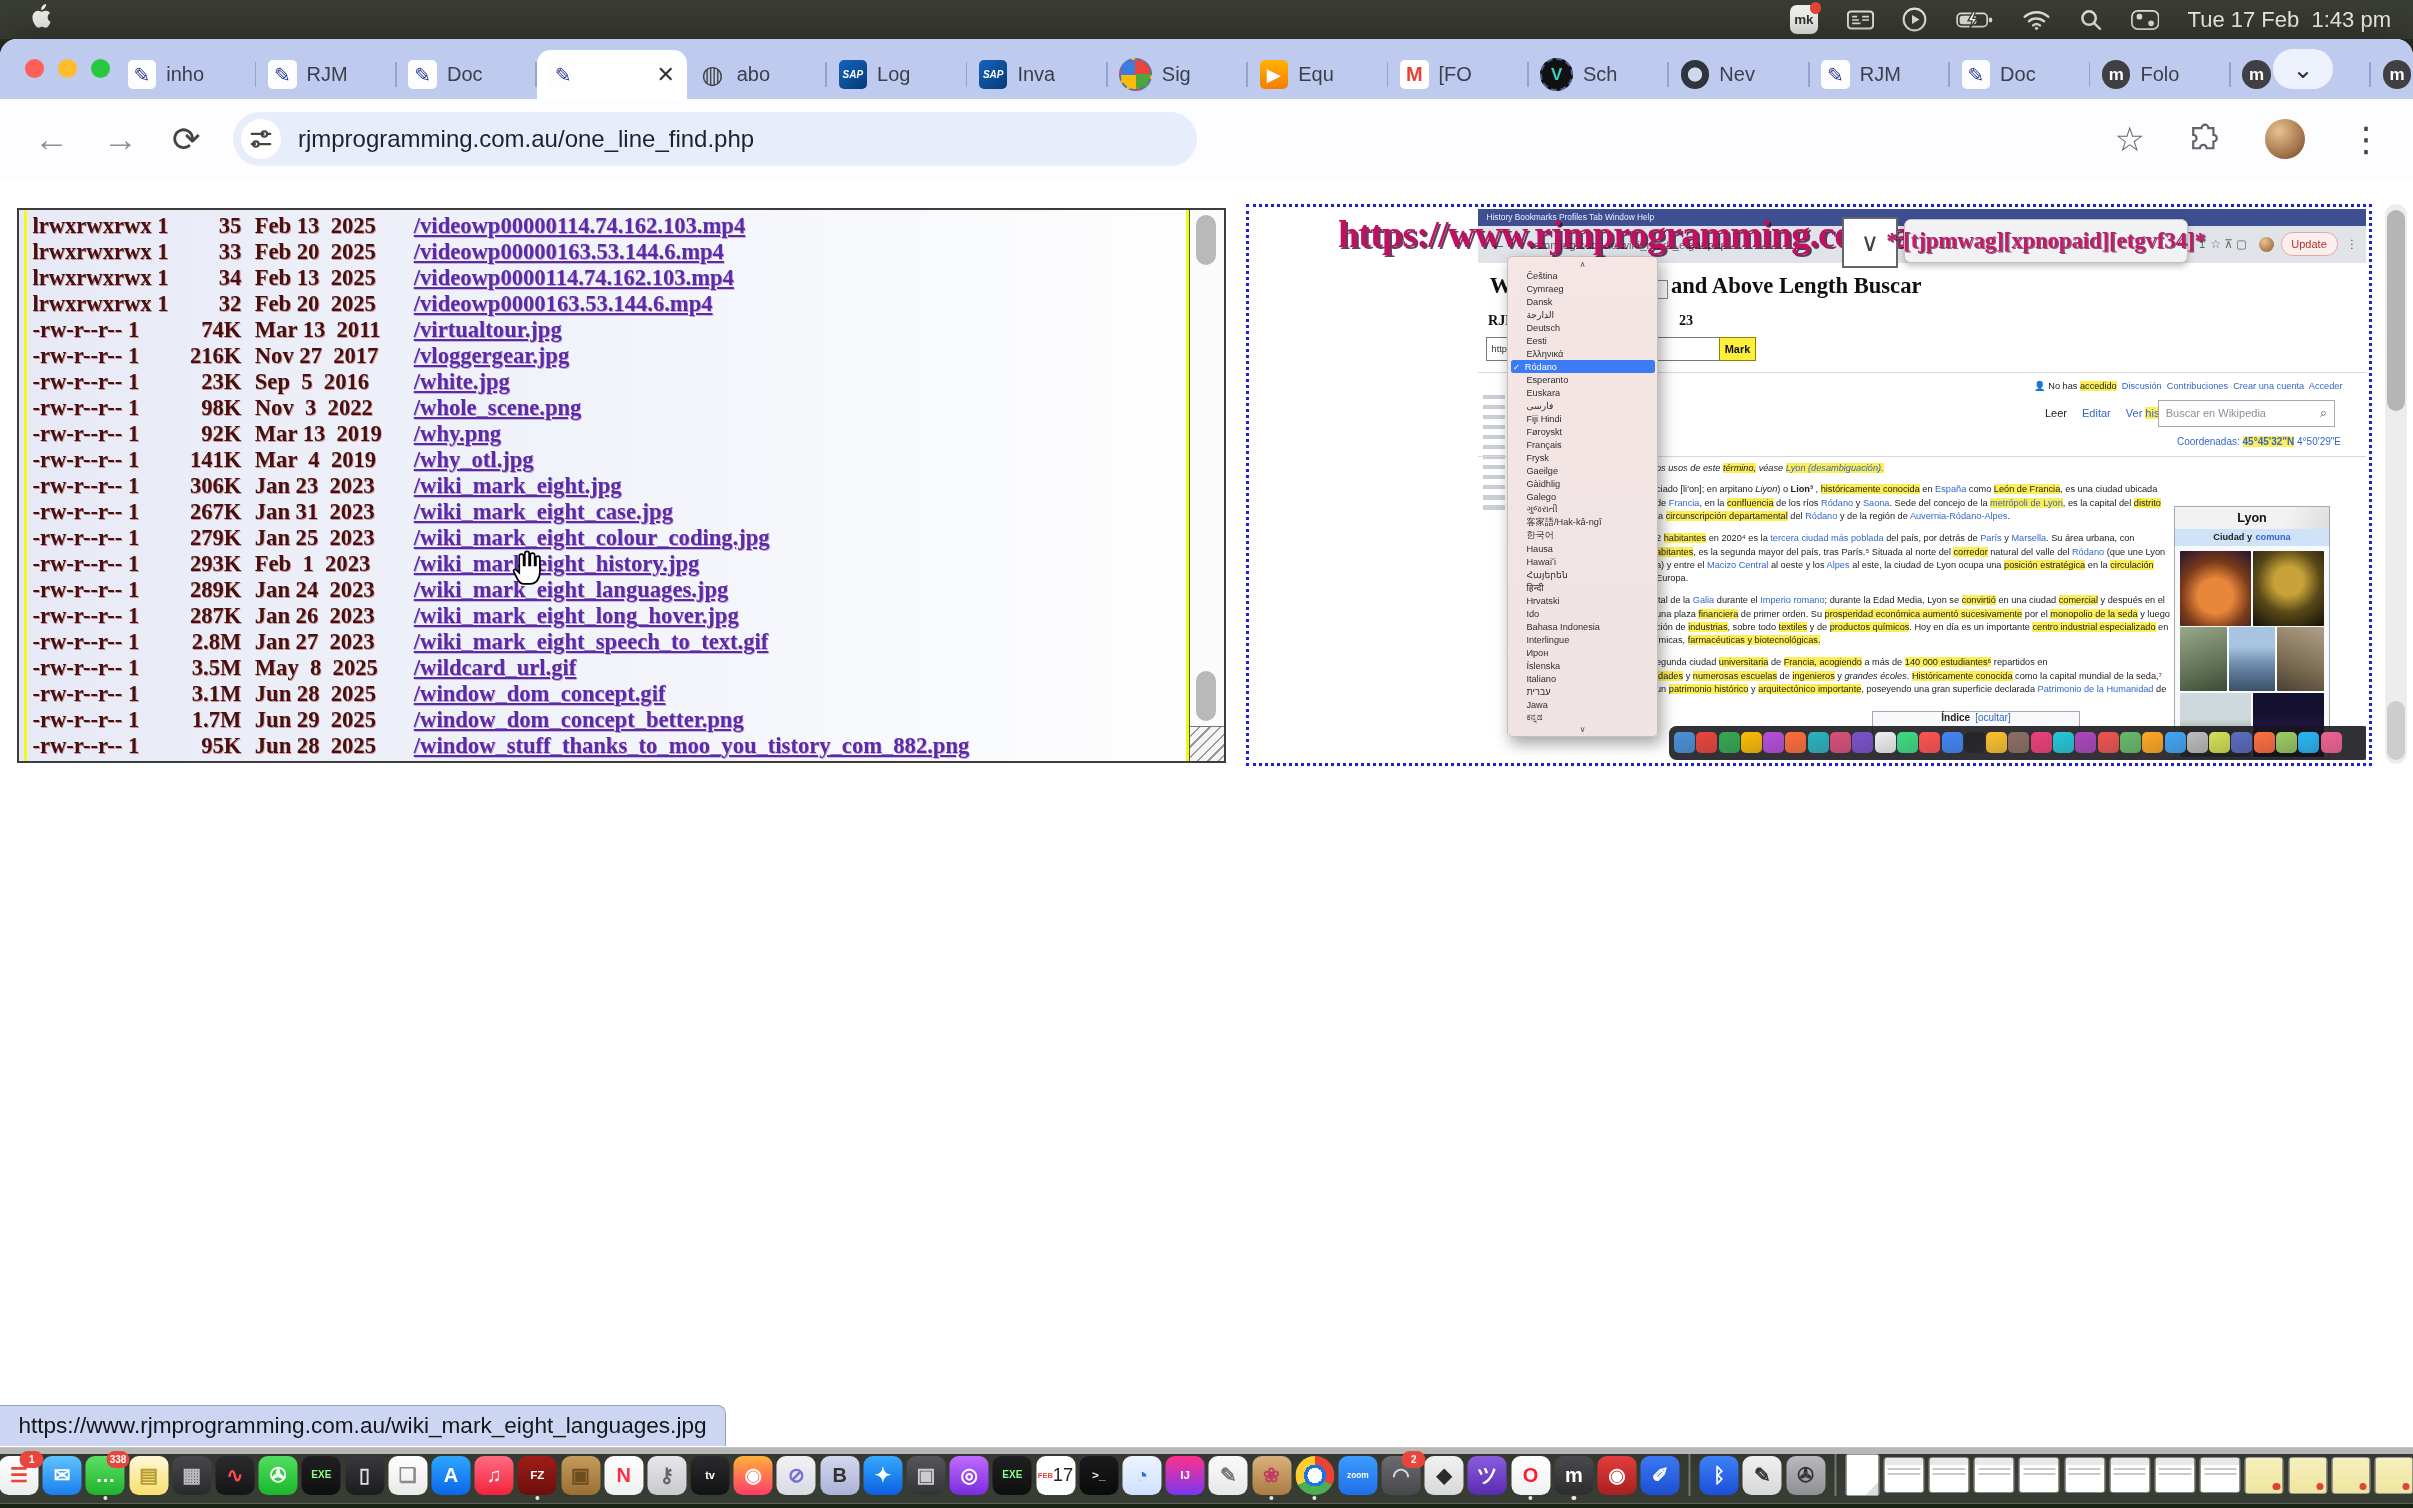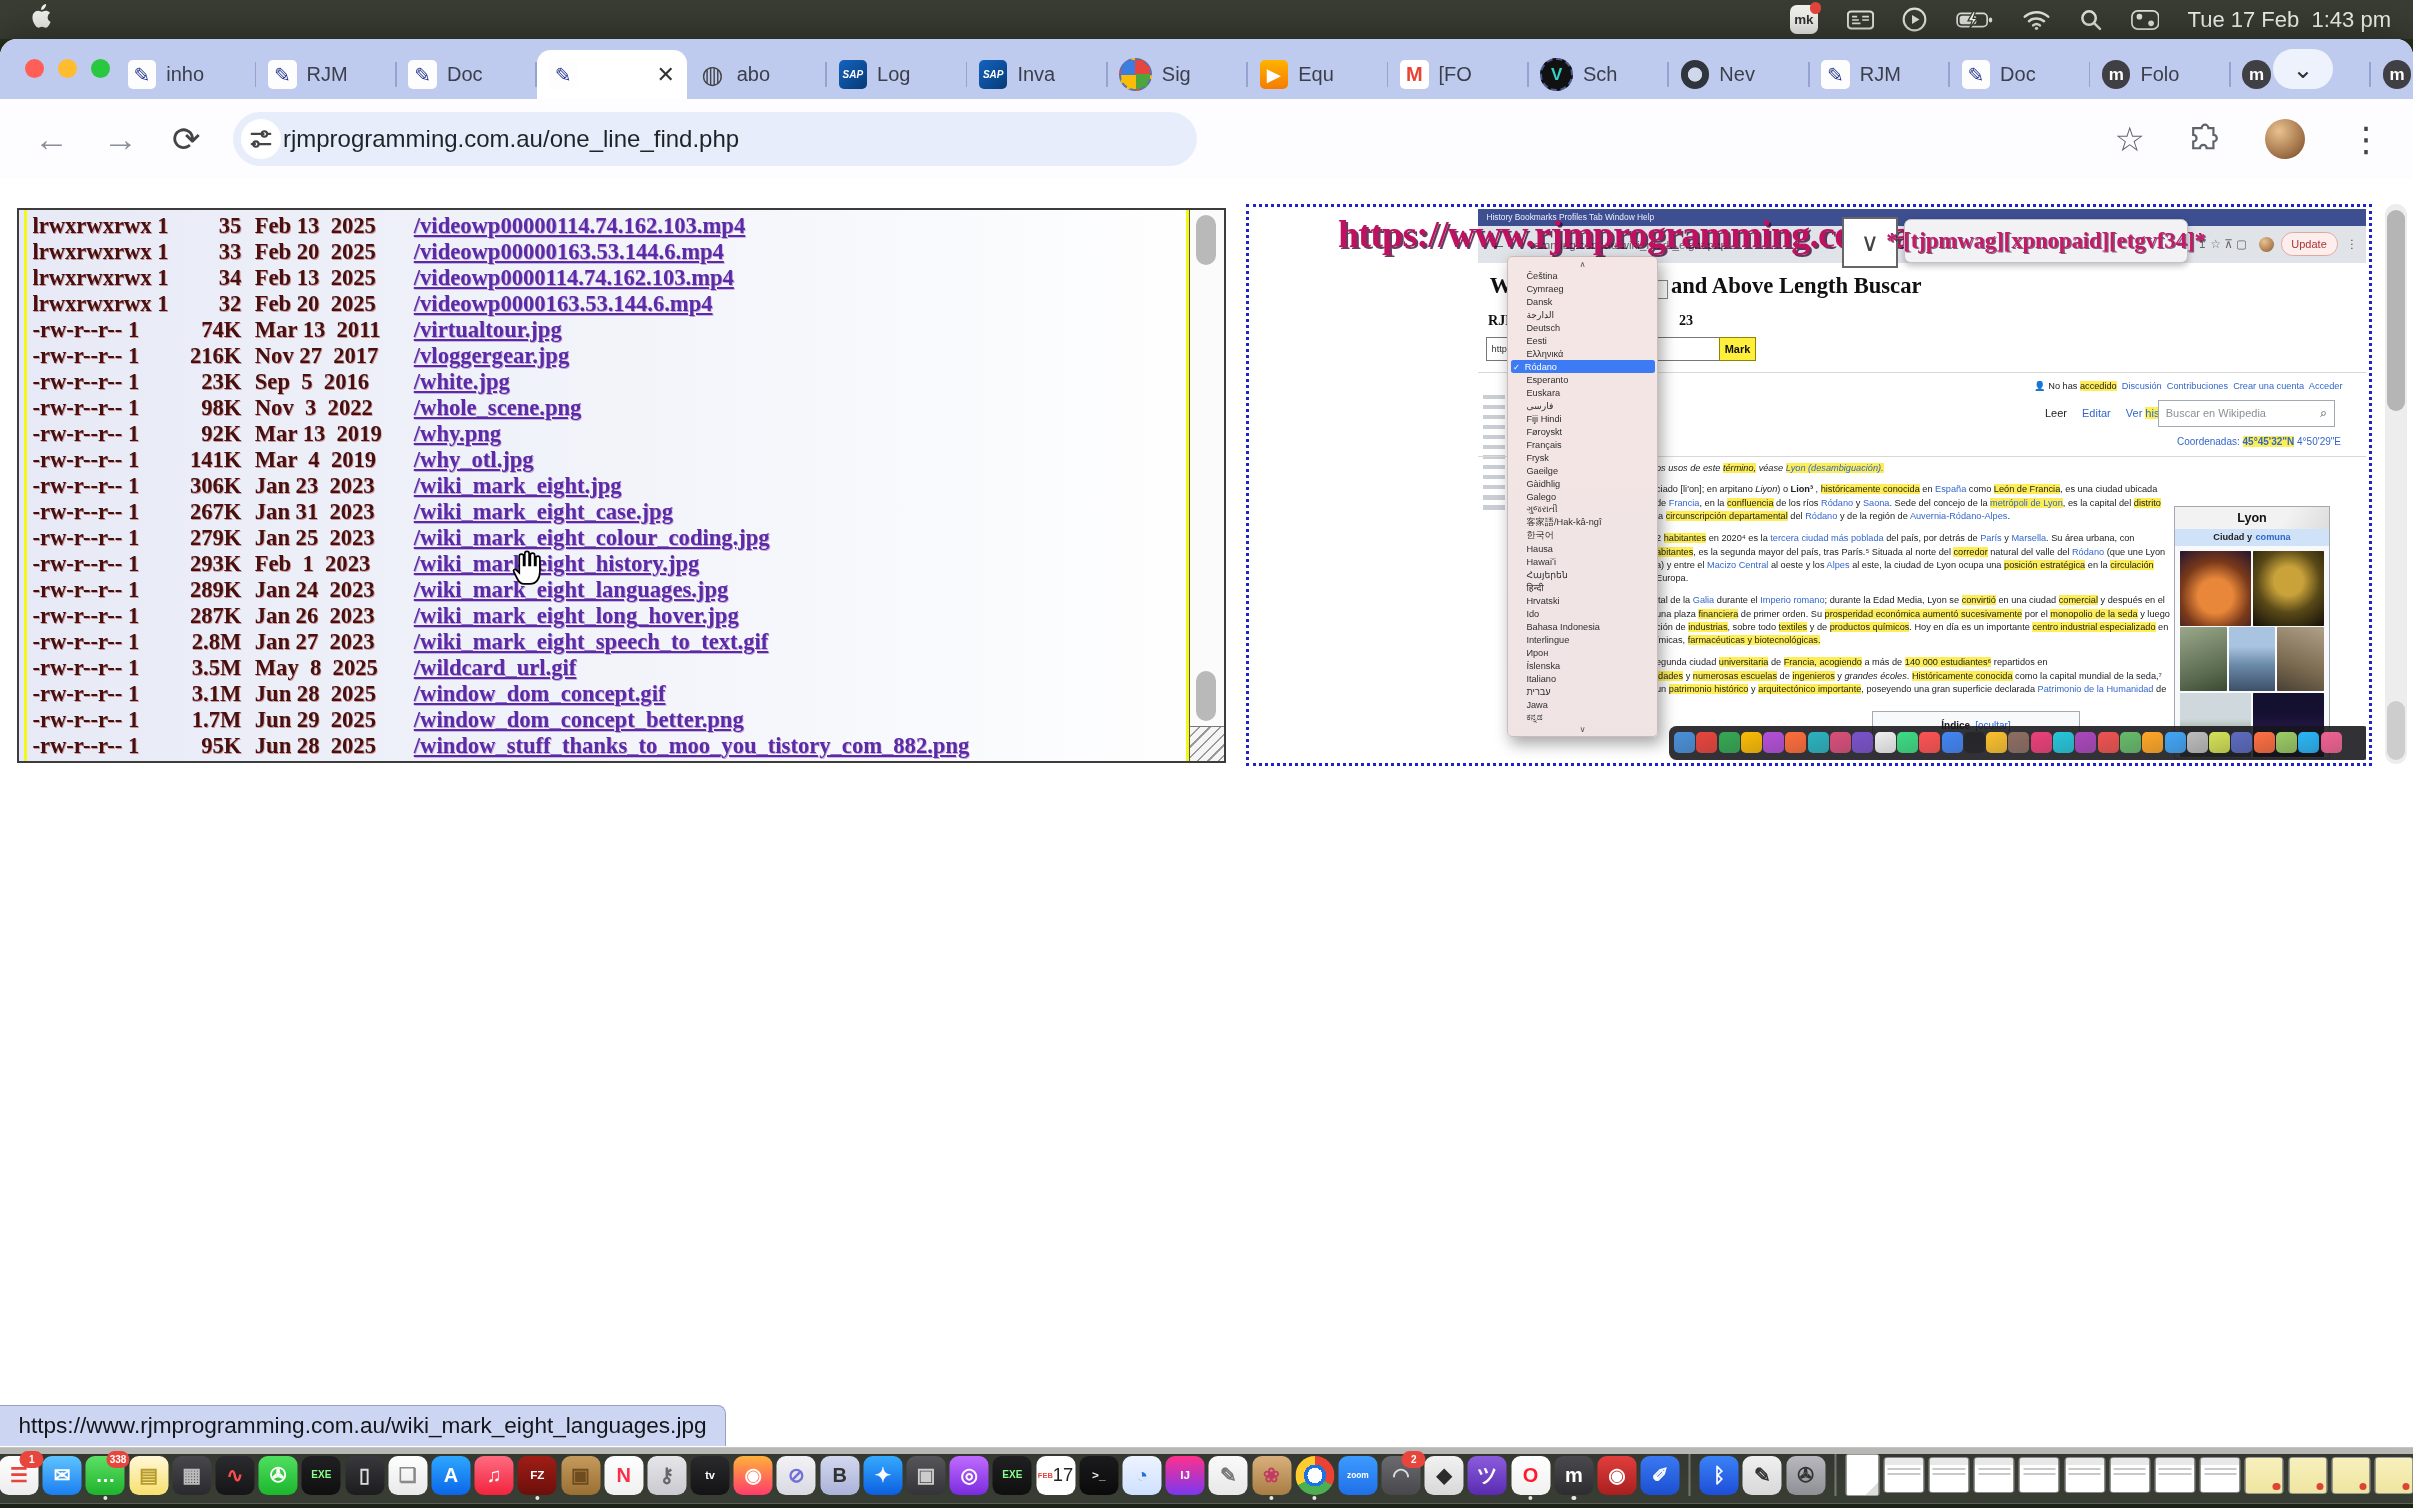--- a/index.html
+++ b/index.html
@@ -45,21 +45,21 @@
   .f-moodle{background:#3f3f44;border-radius:50%;color:#fff;font-weight:700;font-size:17px;}
   .newtab{position:absolute;font-size:34px;color:#37405a;top:8.4px;}
   .tabcaret{position:absolute;right:80px;top:10px;width:60px;height:40px;background:#eef2fd;border-radius:20px;
     display:flex;align-items:center;justify-content:center;font-size:25px;color:#333;}
   
   .toolbar{position:absolute;left:0;top:60px;width:2413px;height:80px;background:#fdfdff;display:flex;align-items:center;}
   .navbtn{font-size:35px;color:#8a8f98;margin-left:34px;}
   .navbtn.reload{color:#444;font-size:34px;}
   .urlpill{margin-left:32px;width:964px;height:54px;background:#e7edfb;border-radius:27px;display:flex;align-items:center;}
   .tunewrap{width:40px;height:40px;border-radius:50%;background:#fff;margin-left:8.4px;display:flex;align-items:center;justify-content:center;}
-  .urltext{margin-left:2px;font-size:24px;color:#1f2327;}
+  .urltext{margin-left:17px;font-size:24px;color:#1f2327;}
   .tright{margin-left:auto;display:flex;align-items:center;gap:44px;margin-right:30px;}
   .star{font-size:34px;color:#5f6368;}
   .avatar{width:40px;height:40px;border-radius:50%;background:radial-gradient(circle at 35% 30%,#e9c18f,#9a6b42 70%,#5f3f24);}
   .kebab{font-size:34px;color:#444;letter-spacing:0;}
   
   .content{position:absolute;left:0;top:141px;width:2413px;height:1274px;background:#fff;}
   .filepane{position:absolute;left:17px;top:28px;width:1205px;height:551px;border:2.5px solid #3c3c3c;
     background:linear-gradient(90deg,#e7eaf6 0%,#f2f4fa 50%,#ffffff 100%);}
   .yline-l{position:absolute;left:5px;top:0;bottom:0;width:3.4px;background:#f2f917;}
   .yline-r{position:absolute;right:35px;top:0;bottom:0;width:3.4px;background:#f2f917;}
@@ -128,21 +128,21 @@
   .seg.b{font-weight:700;}
   .wk-personal{position:absolute;right:23.5px;top:117px;font-size:9.2px;color:#222;white-space:pre;}
   .wk-tabs{position:absolute;left:567px;top:144px;display:flex;gap:15px;font-size:11px;color:#222;}
   .wk-search{position:absolute;left:680px;top:137px;width:168px;height:25px;border:0.8px solid #a2a9b1;background:#fff;
     display:flex;align-items:center;font-size:11px;color:#8a9099;padding-left:6.7px;}
   .wk-search .mag{margin-left:auto;margin-right:6.7px;color:#555;font-size:12.6px;}
   .wk-coords{position:absolute;right:25px;top:173px;font-size:10px;white-space:pre;color:#3366cc;}
   .wk-lines{position:absolute;left:178px;top:199px;width:515px;font-size:9.2px;line-height:13.4px;color:#202122;}
   .wk-gap{height:8.4px;}
   .indice{position:absolute;left:394px;top:448px;width:206px;height:28.5px;background:#f8f9fa;border:0.8px solid #a2a9b1;
-    display:flex;align-items:center;justify-content:center;font-size:10px;color:#222;gap:5px;}
+    display:flex;align-items:flex-start;justify-content:center;font-size:10px;color:#222;gap:5px;}
   .infobox{position:absolute;left:696px;top:243px;width:154px;height:251px;border:0.8px solid #a2a9b1;background:#f8f9fa;}
   .ib-title{height:22px;display:flex;align-items:center;justify-content:center;font-weight:700;font-size:12.6px;color:#111;
     background:linear-gradient(120deg,#f2f2f2 70%,#ddd 100%);}
   .ib-band{height:17px;background:#cfe2f7;display:flex;align-items:center;justify-content:center;font-size:9.2px;font-weight:700;color:#222;gap:3.4px;}
   .ib-grid{position:absolute;left:5px;top:44px;right:5px;bottom:5px;display:grid;gap:1.7px;
     grid-template-rows:75px 64px 64px;grid-template-columns:repeat(6,1fr);}
   .ib-grid div{border-radius:0.8px;}
   .t1{grid-column:1/4;background:radial-gradient(circle at 50% 60%,#e8873a 0 30%,#7a3a1a 60%,#241430);}
   .t2{grid-column:4/7;background:radial-gradient(circle at 50% 40%,#c9a33a 0 25%,#5a4a18 55%,#141008);}
   .t3{grid-column:1/3;background:linear-gradient(160deg,#9aa88a,#5a6a4f 70%,#3a4a33);}

